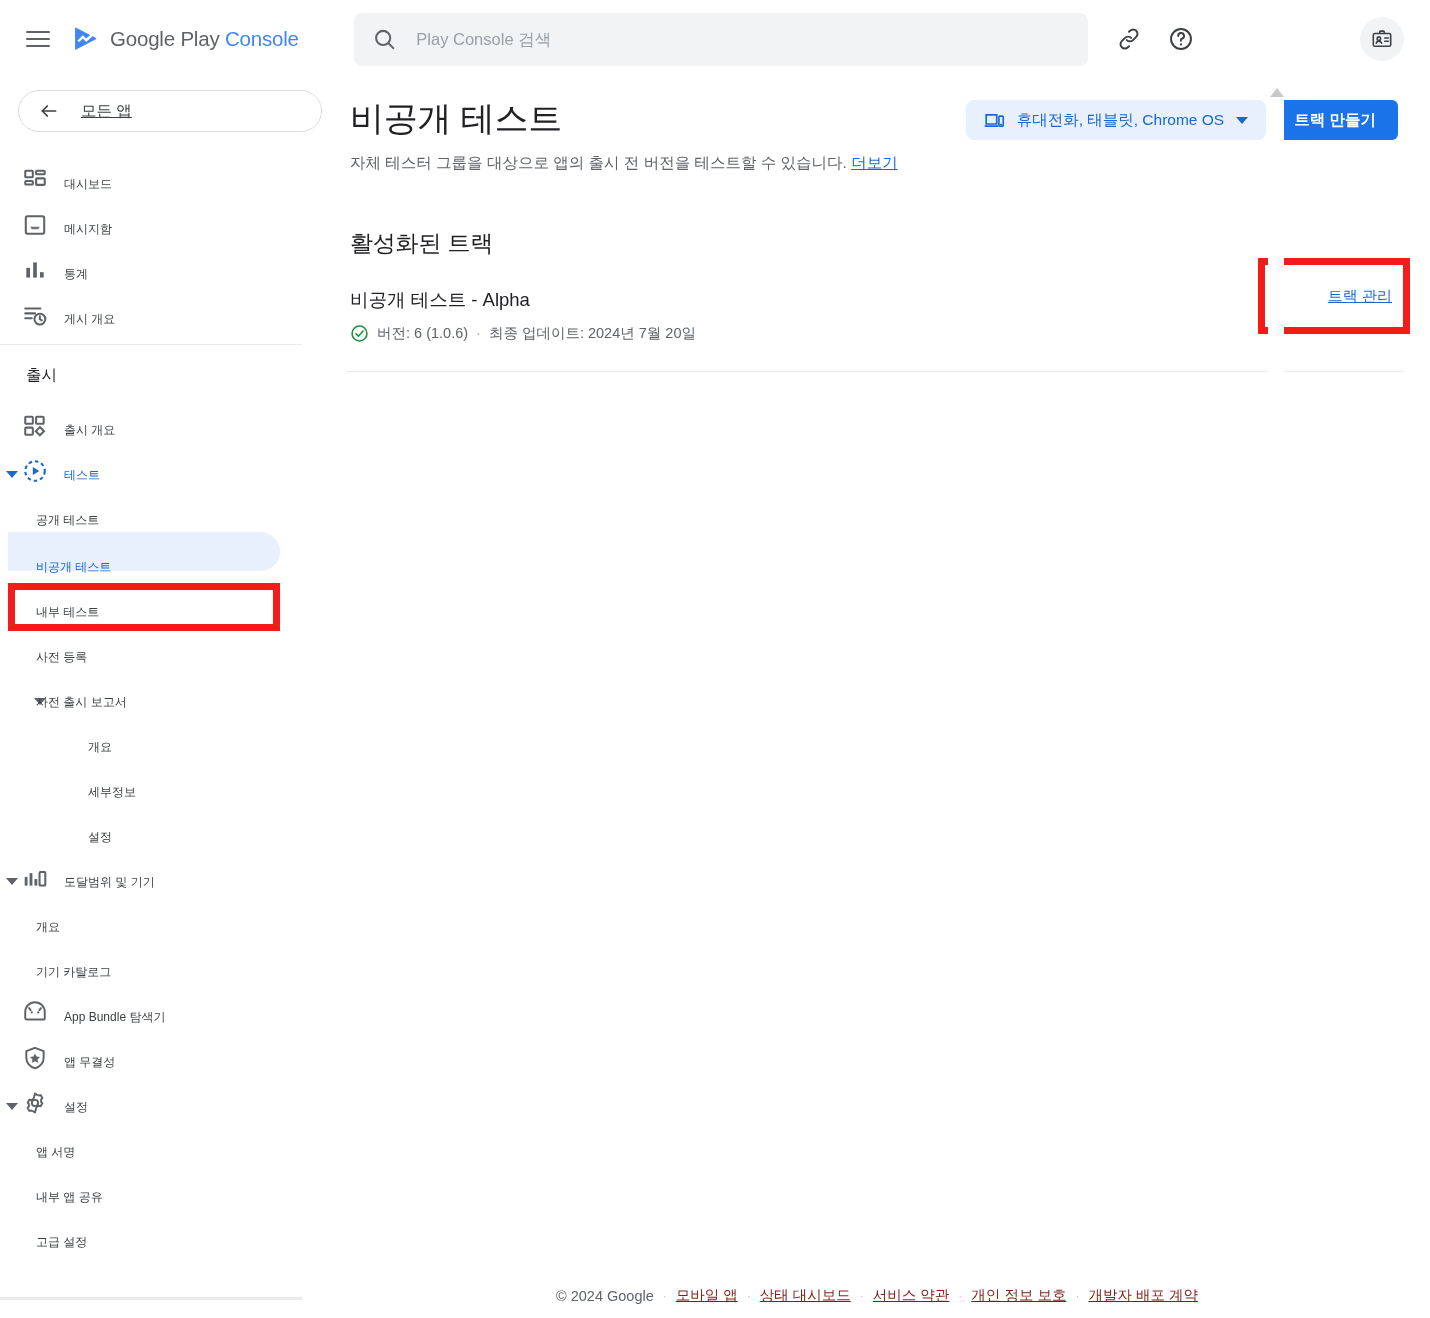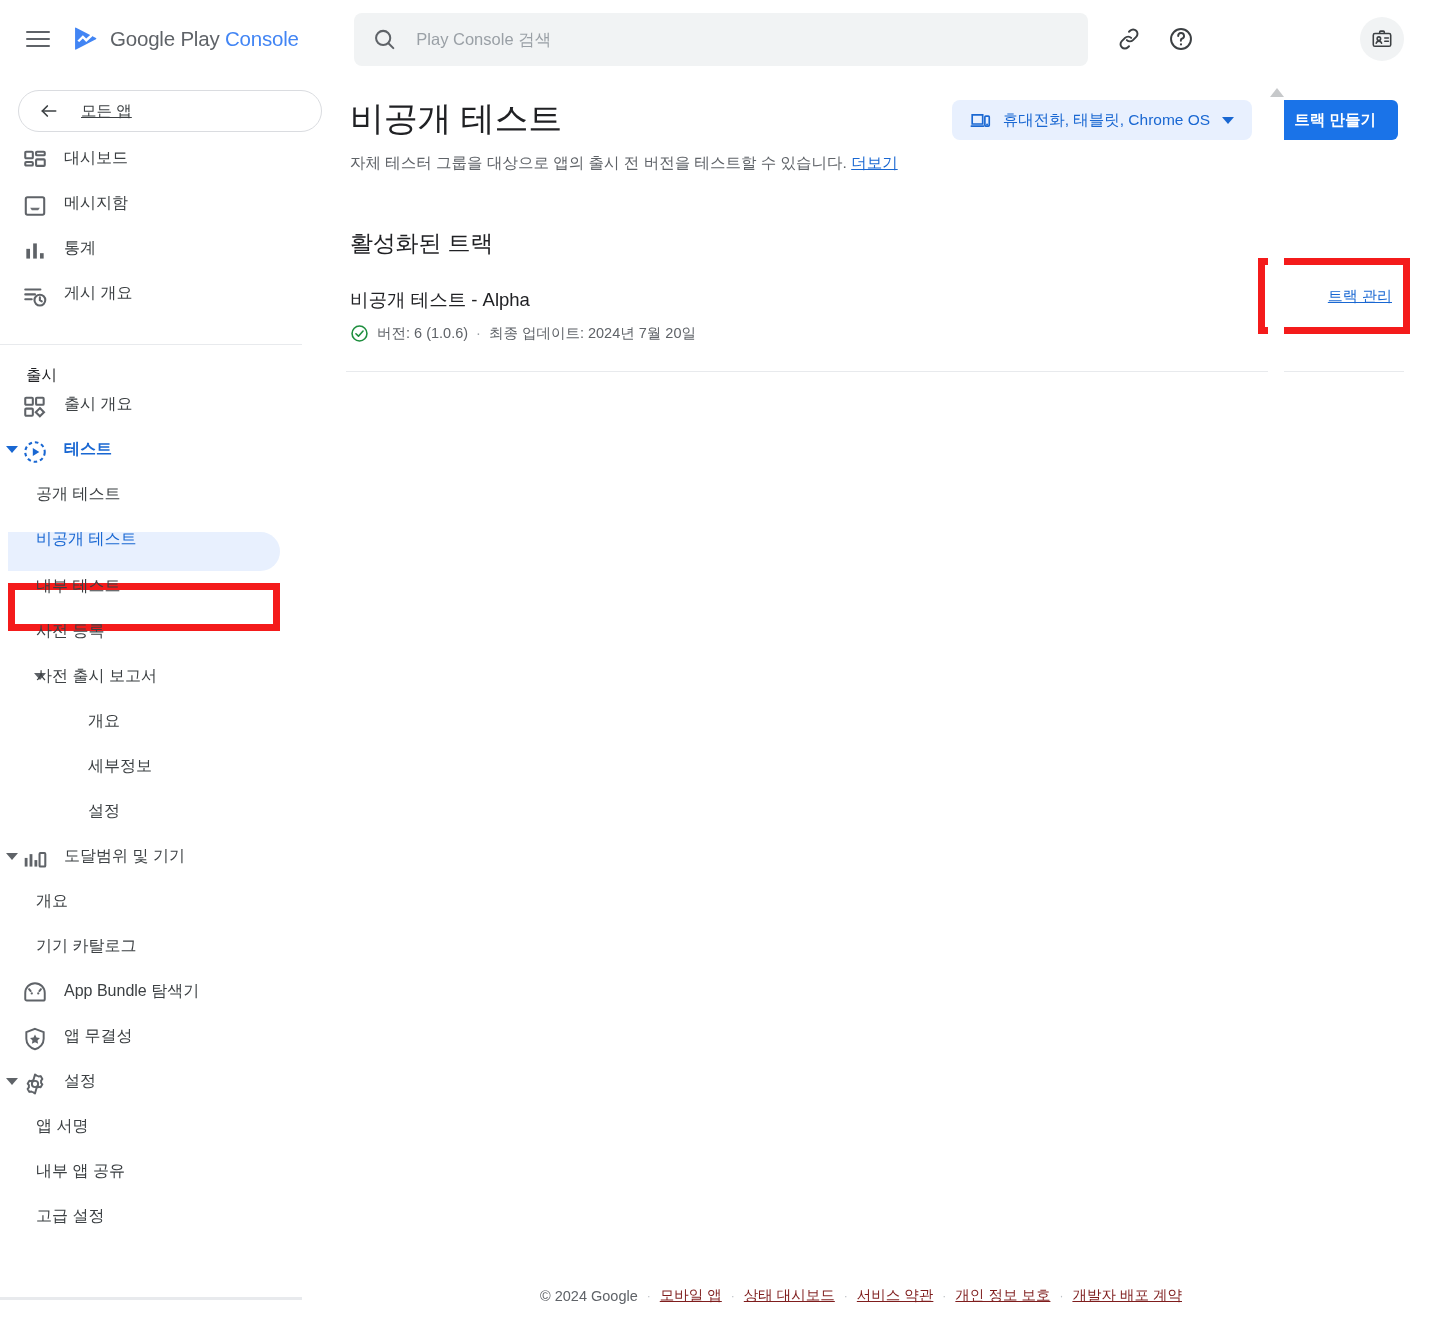--- a/index.html
+++ b/index.html
@@ -56,27 +56,27 @@
   }
   .allapps {
     margin:12px 18px 0 18px; height:42px; border:1px solid #dadce0; border-radius:22px;
     display:flex; align-items:center; gap:22px; padding:0 20px; cursor:pointer;
   }
   .allapps-label { font-size:15.5px; color:#3c4043;text-decoration:underline; }
   .arrow-back { width:20px; height:20px; color:#3c4043; display:block; }
 
   .navlist { margin-top:16px; }
   .navitem {
-    position:relative; display:flex; align-items:flex-start; height:45px;
-    padding-left:22px; cursor:pointer; font-size:16px; color:#3c4043;
+    position:relative; display:flex; align-items:flex-end; height:45px;
+    padding-left:22px; cursor:pointer; font-size:12px; color:#3c4043;
   }
   .navitem .nicon { width:26px; height:26px; margin-right:16px; flex:none; color:#5f6368; display:block; }
   .navitem.sub { padding-left:36px; }
   .navitem.sub2 { padding-left:88px; }
-  .navitem.active .nlabel { color:#1967d2; font-weight:700; }
+  .navitem.active .nlabel { color:#1967d2; font-weight:400; }
   .navitem.active .nicon { color:#1967d2; }
   .pill {
     position:absolute; left:8px; top:3px; height:39px; width:272px;
     background:#e8f0fe; border-radius:0 20px 20px 0; z-index:0;
   }
   .nlabel, .nicon, .caret { position:relative; z-index:1; }
   .caret {
     position:absolute; left:2px; width:20px; height:20px; color:#1967d2; display:block;
   }
   .caret.grey { color:#5f6368; }
@@ -88,21 +88,21 @@
   
   .main {
     position:absolute; top:78px; left:340px; width:1074px; height:1240px;
     background:#fff; overflow:hidden;
   }
   .page-head { padding:20px 0 0 10px; position:relative; }
   .page-title { font-size:34px; color:#202124; font-weight:400; margin:0; line-height:1.2; letter-spacing:-0.2px;}
   .page-sub { font-size:15.5px; color:#5f6368; margin-top:14px; }
   .page-sub a { color:#1967d2; text-decoration:underline; }
   .head-actions {
-    position:absolute; right:16px; top:22px; display:flex; align-items:center; gap:20px;
+    position:absolute; right:16px; top:22px; display:flex; align-items:center; gap:6px;
   }
   .chip {
     height:40px; background:#e8f0fe; color:#1967d2; border-radius:8px;
     display:flex; align-items:center; gap:12px; padding:0 18px; font-size:15.5px;
     cursor:pointer; font-weight:500; border:none; font-family:"Liberation Sans",sans-serif;
   }
   .chip-icon { width:21px; height:21px; display:block; }
   .chip-caret { width:0;height:0;border-left:6px solid transparent;border-right:6px solid transparent;border-top:7px solid #1967d2; }
   .btn-primary {
     height:40px; background:#1a73e8; color:#fff; border-radius:6px; border:none;
@@ -123,21 +123,21 @@
   .manage-link {
     font-size:15px; color:#1967d2; text-decoration:underline; cursor:pointer; font-weight:400;
   }
   .redbox {
     position:absolute; border:7px solid #f41b1b; background:transparent; pointer-events:none;
   }
   .content-divider { height:1px; background:#e8eaed; margin:28px 10px 0 6px; }
 
   
   .footer {
-    position:absolute; bottom:13px; left:324px; width:1074px;
+    position:absolute; bottom:13px; left:340px; width:1074px;
     display:flex; justify-content:center; align-items:center; gap:9px;
     font-size:14.5px; color:#5f6368;
   }
   .footer a { color:#7f1d1d; text-decoration:underline; }
   .footer .fdot { color:#bdc1c6; font-size:12px; }
 
   
   .vscroll {
     position:absolute; top:78px; right:0; width:16px; height:1240px;
     background:#fff;

